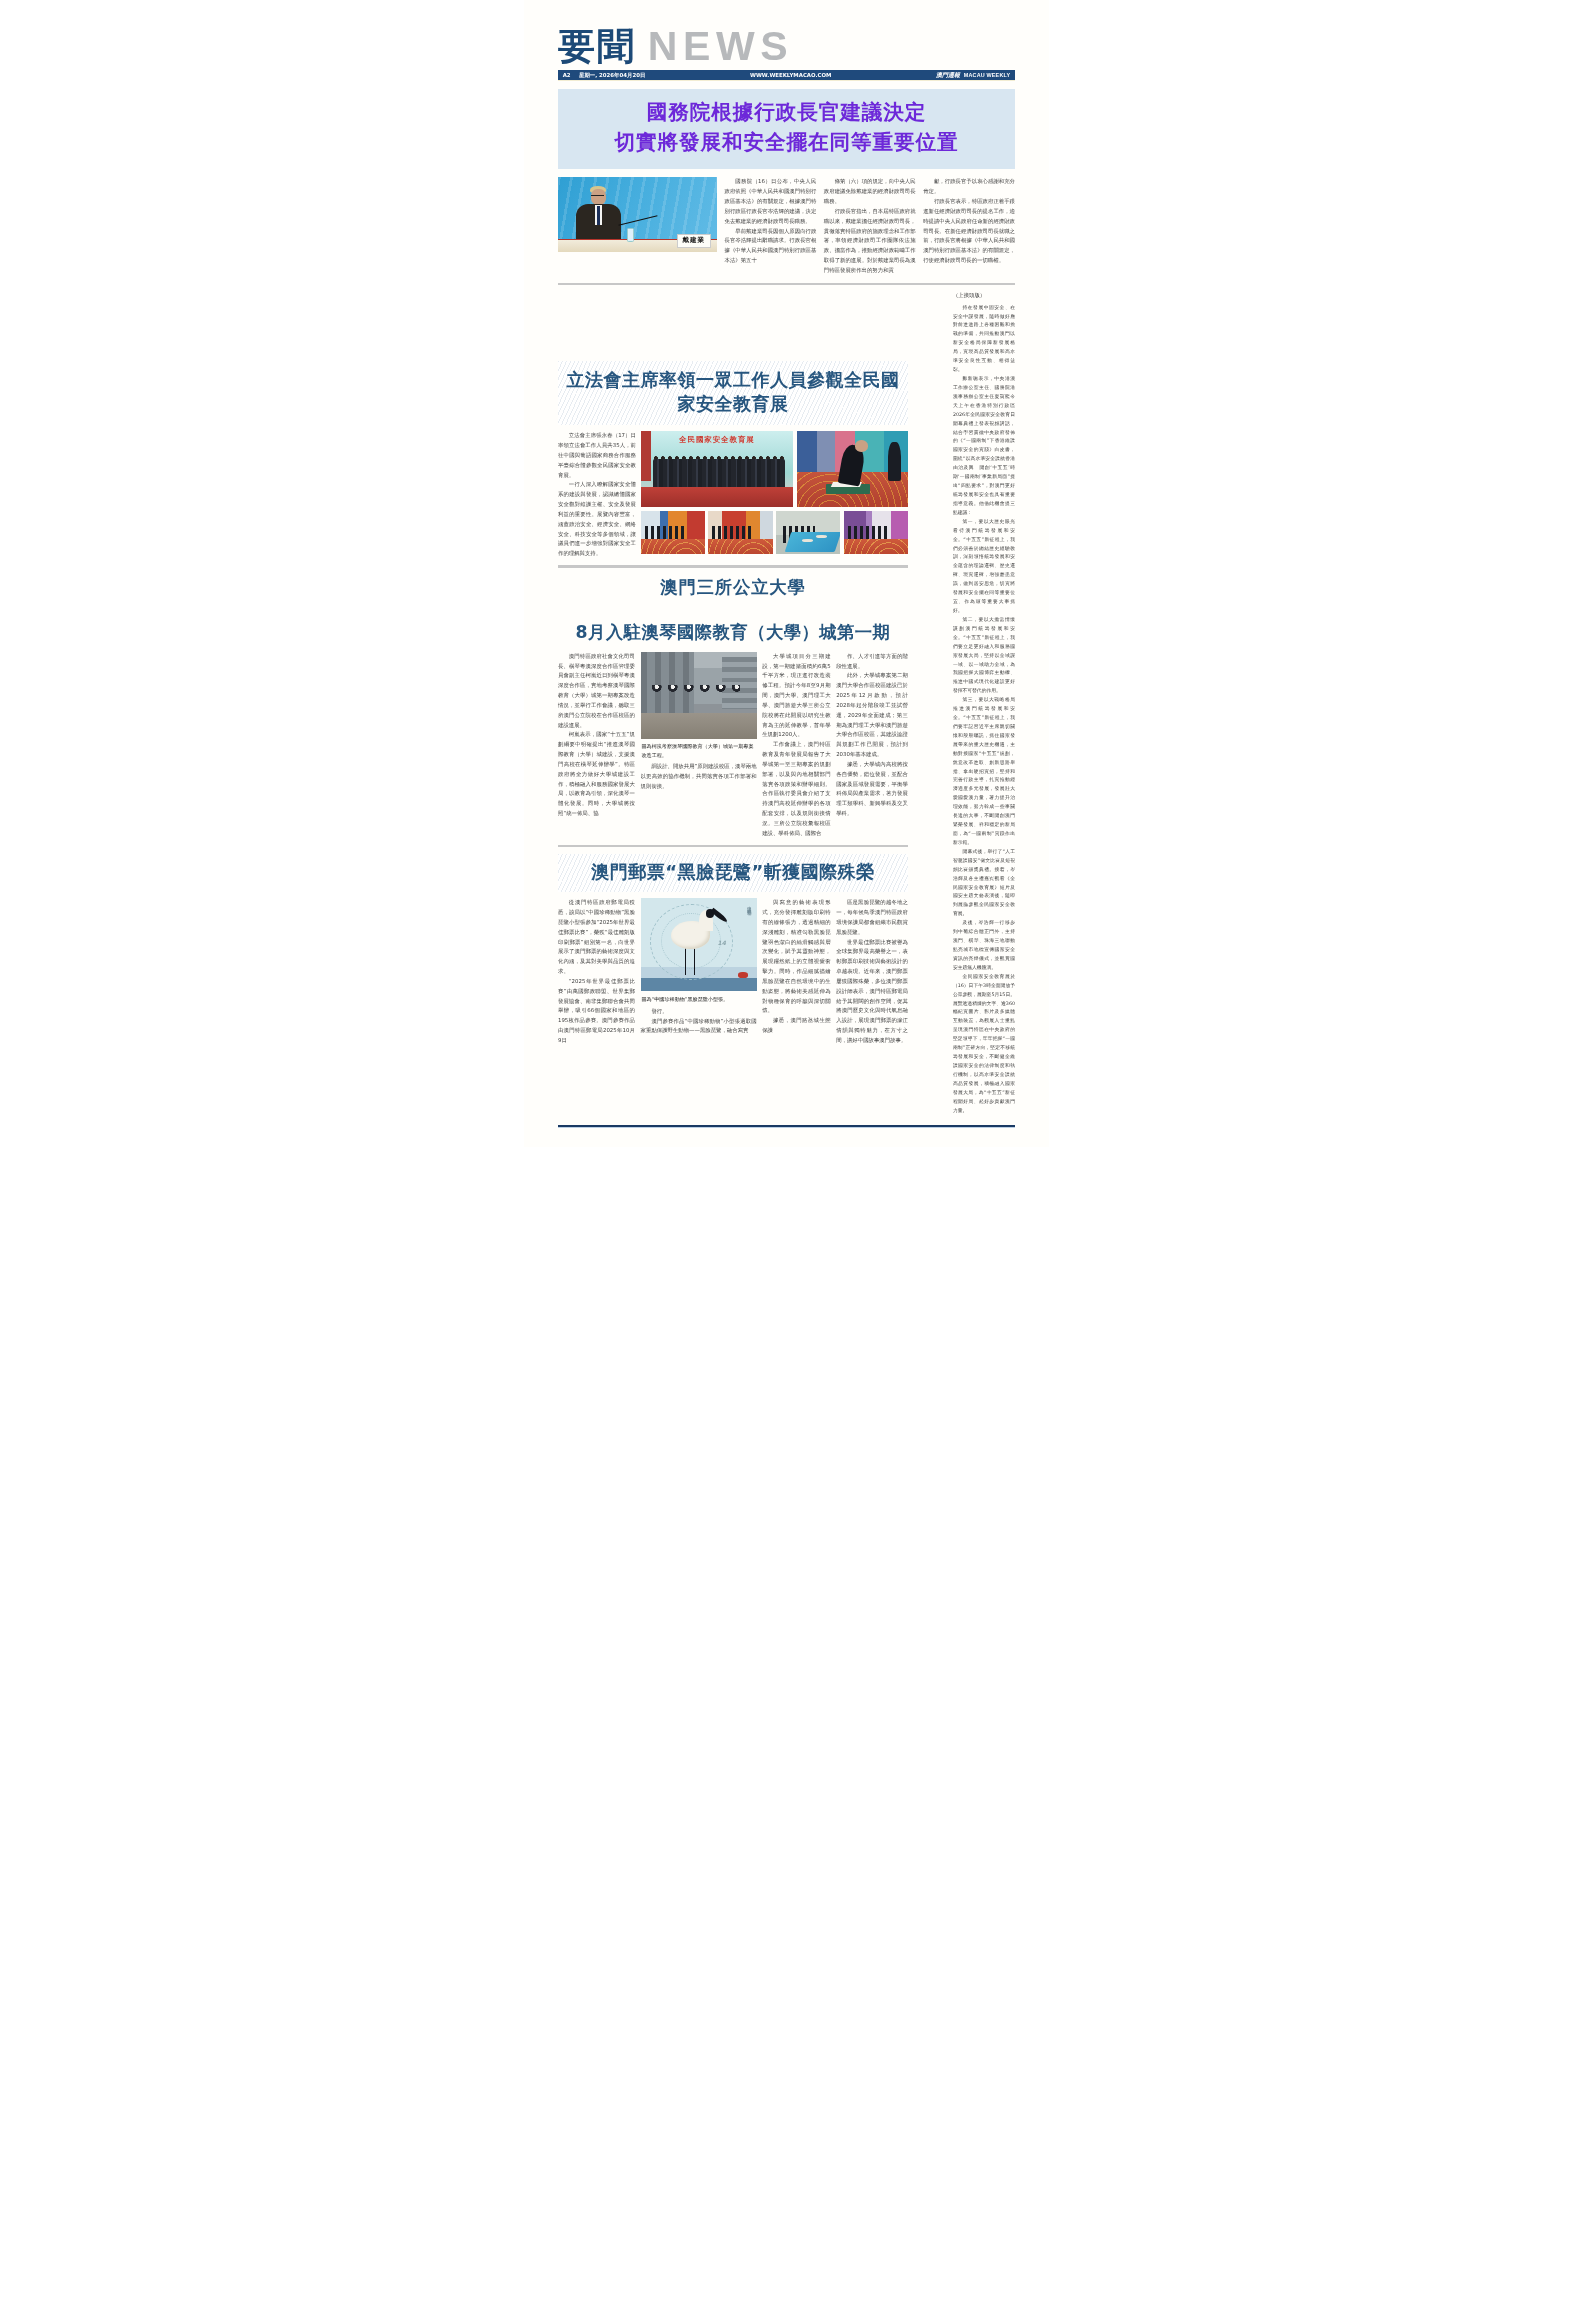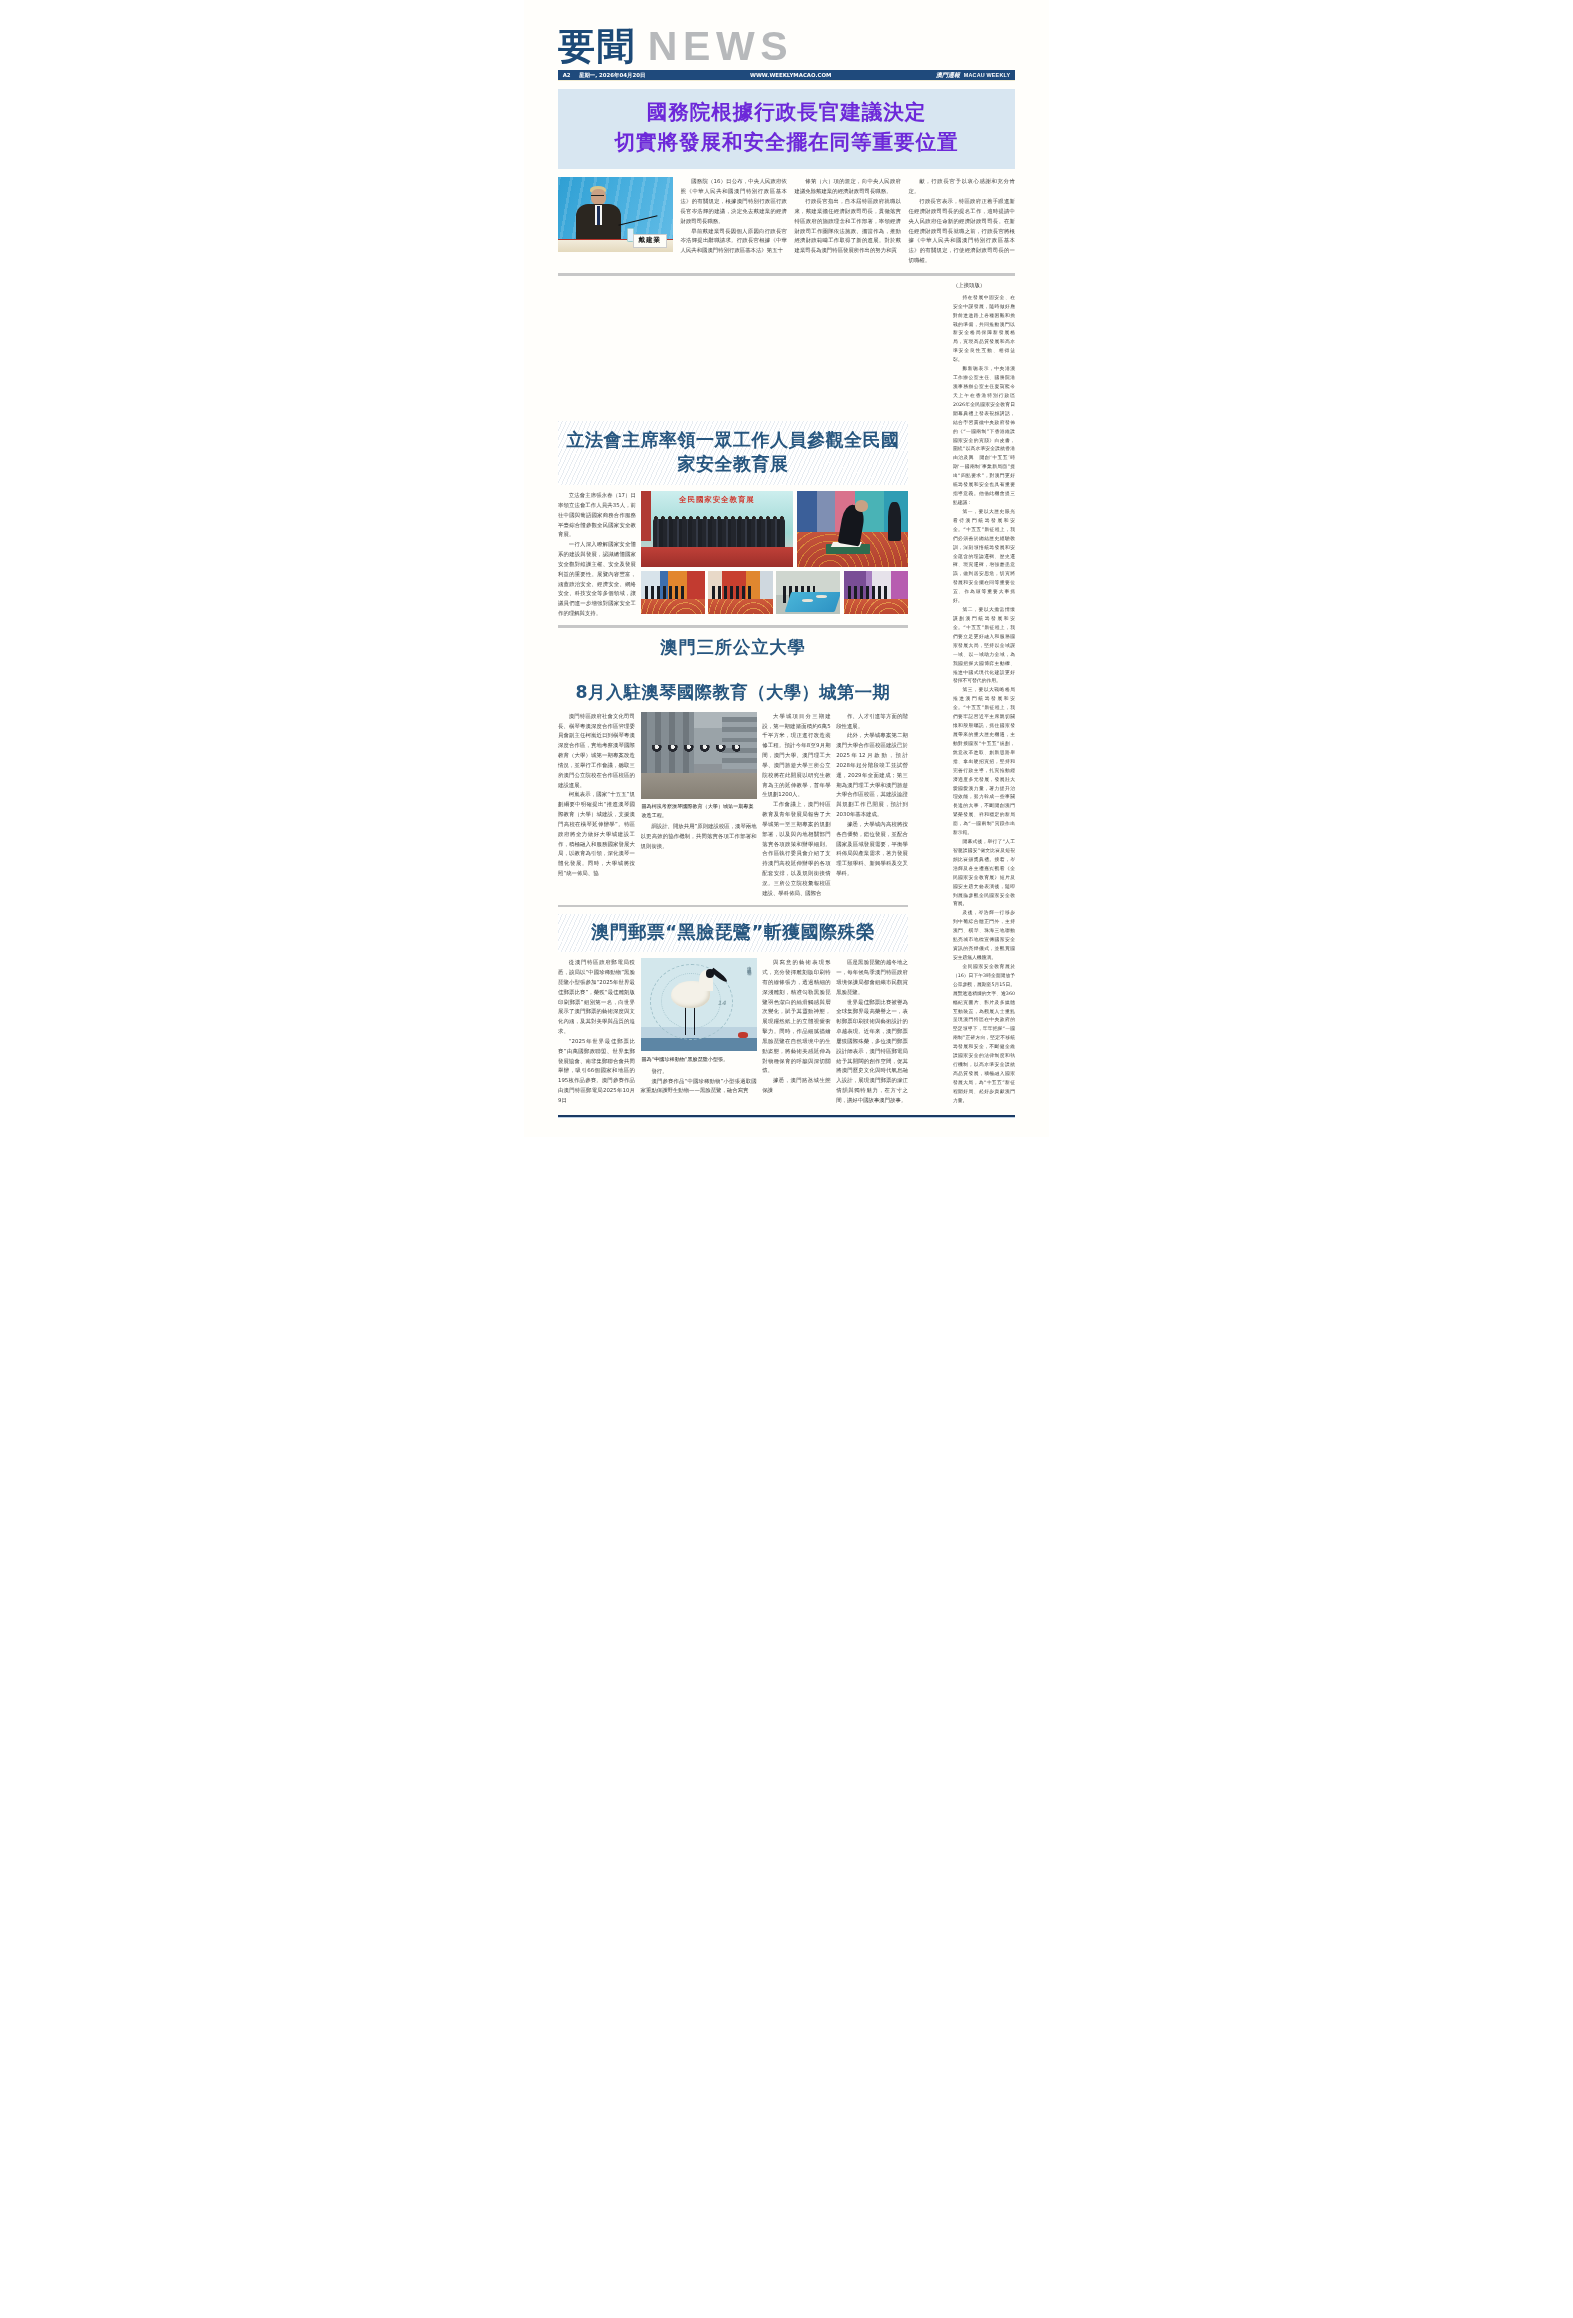--- a/index.html
+++ b/index.html
@@ -16,21 +16,21 @@
            height:10.3px;padding:0 4.7px;font-size:5.4px;font-weight:bold;border-bottom:0.9px solid #f3edd2;}
   .ib-left{display:flex;gap:8.4px;}
   .ib-brand{display:flex;align-items:center;gap:3.7px;}
   .brand-cn{font-family:"DejaVu Serif",serif;font-style:italic;font-size:6px;}
   .brand-en{font-family:"Liberation Sans",sans-serif;letter-spacing:0.2px;}
 
   
   .hl-panel{background:#d8e6f1;margin-top:7.5px;padding:9.3px 3.7px 11.2px;text-align:center;}
   .hl-panel .hl{font-size:20.6px;font-weight:900;color:#6d28d9;line-height:1.45;letter-spacing:0.9px;}
   .a1-body{display:flex;gap:7.5px;margin-top:8.4px;}
-  .a1-photo{position:relative;width:115px;height:75px;flex:none;background:linear-gradient(120deg,#2f9fd3 0%,#46aede 45%,#63bce6 100%);overflow:hidden;}
+  .a1-photo{position:relative;width:115px;height:75px;flex:none;background:linear-gradient(120deg,#2f9fd3 0%,#46aede 45%,#63bce6 100%);overflow:hidden;padding-left:44px;}
   .a1-streaks{position:absolute;inset:0;background:repeating-linear-gradient(100deg,rgba(255,255,255,.14) 0 2.8px,transparent 2.8px 12px);}
   .a1-man{position:absolute;left:18px;top:8.4px;width:45px;height:66px;}
   .a1-hair{position:absolute;left:14px;top:0;width:16px;height:7.5px;background:#d8c58d;border-radius:50% 50% 30% 30%;}
   .a1-head{position:absolute;left:14.5px;top:3.7px;width:15px;height:16px;background:#caa184;border-radius:42%;}
   .a1-glasses{position:absolute;left:15.4px;top:9.3px;width:13px;height:3.3px;border-top:0.9px solid #222;}
   .a1-suit{position:absolute;left:0;top:18.7px;width:45px;height:48px;background:#2b2620;border-radius:12px 12px 0 0;}
   .a1-shirt{position:absolute;left:18.7px;top:19.6px;width:7.5px;height:19.6px;background:#f4f4f2;}
   .a1-tie{position:absolute;left:21px;top:20.6px;width:2.8px;height:18.7px;background:#1c2f58;}
   .a1-mic{position:absolute;left:60px;top:43px;width:40px;height:1.4px;background:#111;transform:rotate(-14deg);}
   .a1-table{position:absolute;left:0;right:0;bottom:0;height:12px;background:linear-gradient(#f2ecdc,#e4d9bd);border-top:1.4px solid #b8352c;}
@@ -38,21 +38,21 @@
   .nameplate{position:absolute;right:6.5px;bottom:4.7px;background:#fdfdf8;color:#111;font-weight:bold;font-size:6.5px;
              padding:1.4px 4.7px;border:0.5px solid #ccc;letter-spacing:0.9px;}
   .cols3{display:flex;gap:7.5px;flex:1;}
   .col{flex:1;}
   p.body{margin:0;font-size:5.4px;line-height:1.82;text-align:justify;text-indent:2em;color:#3c3c3c;}
 
   .hdiv{height:2.3px;background:#c7c7c7;margin:6.5px 0;}
   .hdiv.full{margin:7.5px 0 5.6px;}
 
   
-  .lower{display:flex;align-items:flex-end;gap:18px;}
+  .lower{display:flex;align-items:center;gap:18px;}
   .main{width:350px;flex:none;}
   .vdiv{width:0.5px;background:#9f9f9f;margin:1.9px 4.7px 14px 3.7px;}
   .cont{flex:1;padding-top:0.9px;}
   .cont-label{font-family:"DejaVu Serif",serif;font-size:5.4px;color:#333;margin-bottom:4.7px;}
   .cont p.body{font-size:4.8px;line-height:1.86;}
 
   .hatch{background:repeating-linear-gradient(115deg,#e7ecf1 0 0.9px,#ffffff 0.9px 3.7px);}
   .a2-hl{padding:7.5px 1.9px 8.4px;text-align:center;font-size:18px;font-weight:900;color:#27567f;letter-spacing:0.5px;}
   .a2-row{display:flex;gap:4.7px;margin-top:6.5px;}
   .a2-text{width:78px;flex:none;}

